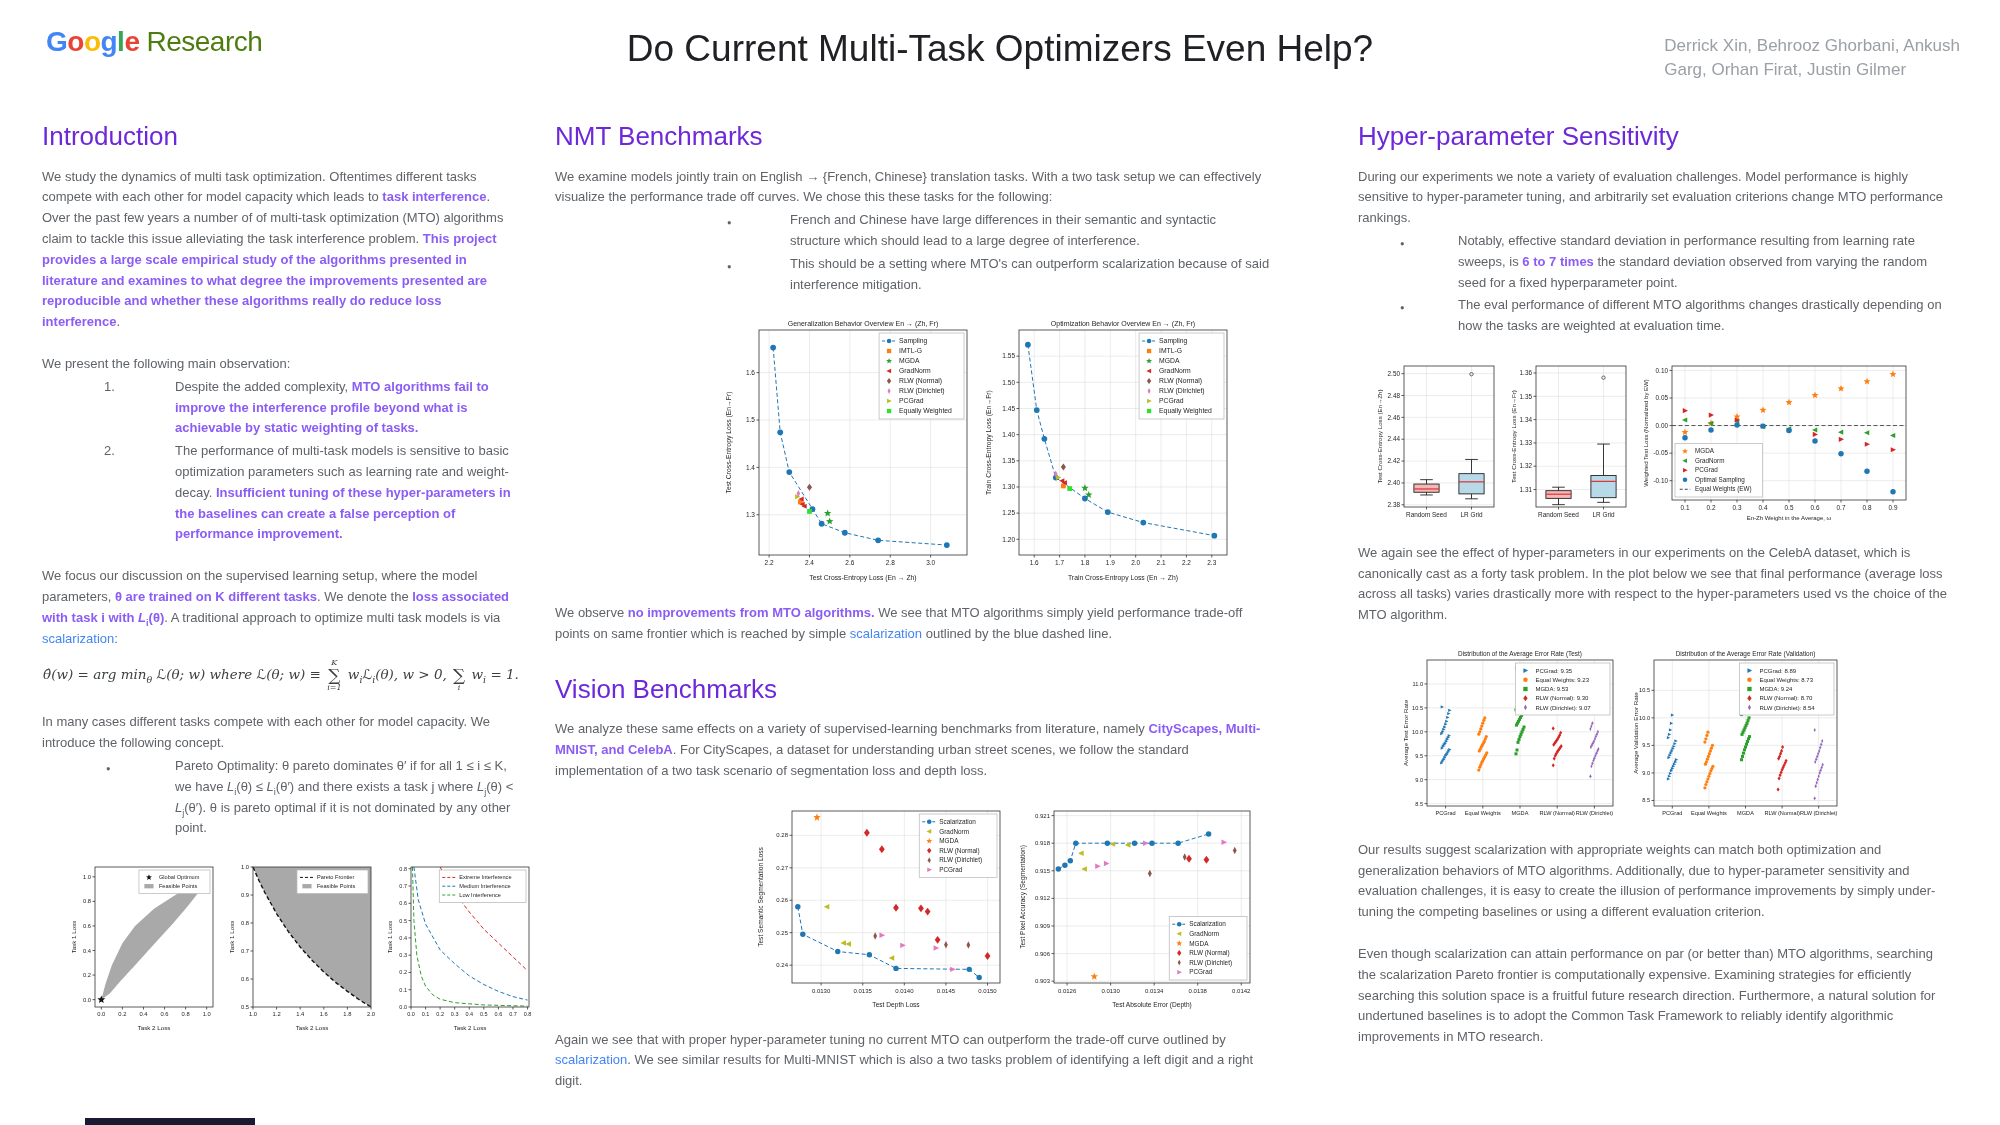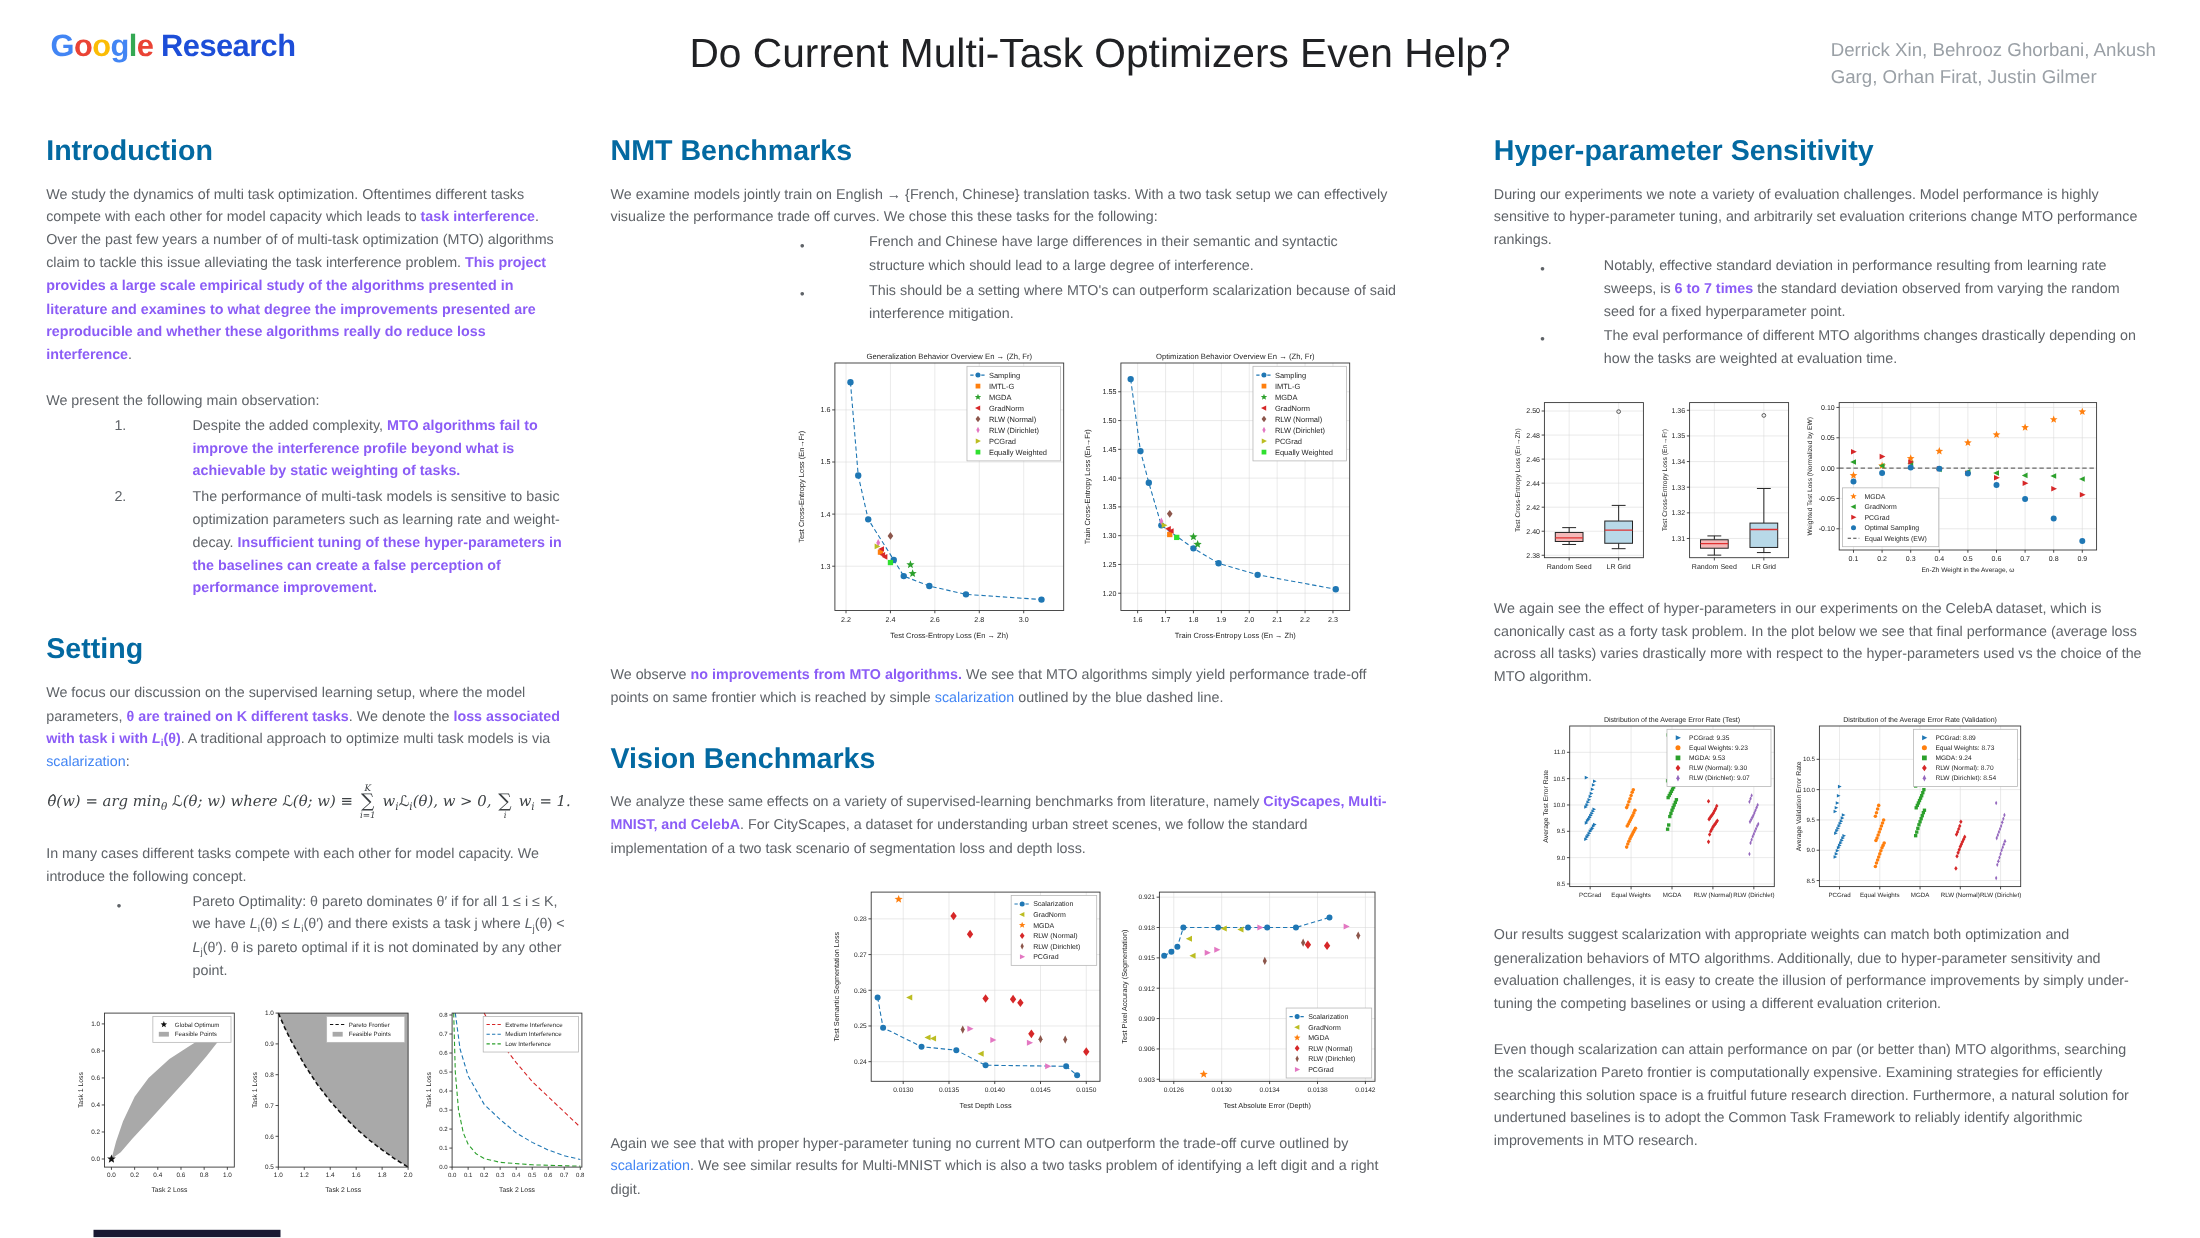--- a/index.html
+++ b/index.html
@@ -1,31 +1,31 @@
 <!DOCTYPE html>
 <html><head>
 <meta charset="utf-8">
 <style>
   html,body{margin:0;padding:0;background:#fff;}
   .poster{position:relative;width:2000px;height:1125px;background:#ffffff;overflow:hidden;
           font-family:"Liberation Sans",sans-serif;color:#5f6368;}
   
   .logo{position:absolute;left:46px;top:26px;font-size:28px;font-weight:600;letter-spacing:-0.5px;}
-  .logo .research{color:#1d4ed8;font-weight:700;margin-left:7px;text-align:right;}
+  .logo .research{color:#4d7c0f;font-weight:400;margin-left:7px;text-align:right;}
   .title{position:absolute;left:300px;right:300px;top:28px;text-align:center;
          font-size:37px;font-weight:500;color:#202124;}
   .authors{position:absolute;right:40px;top:34px;text-align:left;font-size:17px;
            line-height:1.4;color:#9aa0a6;}
   
   .cols{position:absolute;left:42px;top:112px;display:flex;align-items:flex-start;}
   .col{font-size:13px;line-height:1.6;}
   .col-left{width:478px;}
   .col-mid{width:715px;margin-left:35px;}
   .col-right{width:592px;margin-left:88px;}
-  h2{font-size:26px;font-weight:700;color:#0369a1;margin:24px 0 9px;}
+  h2{font-size:26px;font-weight:400;color:#6d28d9;margin:24px 0 9px;}
   .col > h2:first-child{margin-top:4px;}
   p{margin:0 0 21px;}
   .b{color:#8b5cf6;font-weight:700;}
   .lnk{color:#4285f4;}
   .it{font-style:italic;}
   sub{font-size:70%;line-height:0;}
   ul,ol{list-style:none;margin:0 0 21px;padding:0;}
   li{position:relative;margin-bottom:2px;}
   ul li::before{content:"●";position:absolute;font-size:7.5px;top:7px;color:#5f6368;}
   ol{counter-reset:n;}
@@ -73,21 +73,20 @@
 
     <section class="col col-left">
       <h2>Introduction</h2>
       <p><span>We study the dynamics of multi task optimization. Oftentimes different tasks compete with each other for model capacity which leads to </span><span class="b">task interference</span><span>. Over the past few years a number of of multi-task optimization (MTO) algorithms claim to tackle this issue alleviating the task interference problem. </span><span class="b">This project provides a large scale empirical study of the algorithms presented in literature and examines to what degree the improvements presented are reproducible and whether these algorithms really do reduce loss interference</span><span>.</span></p>
       <p style="margin-bottom:2px"><span>We present the following main observation:</span></p>
       <ol>
           <li><span>Despite the added complexity, </span><span class="b">MTO algorithms fail to improve the interference profile beyond what is achievable by static weighting of tasks.</span></li>
           <li><span>The performance of multi-task models is sensitive to basic optimization parameters such as learning rate and weight-decay. </span><span class="b">Insufficient tuning of these hyper-parameters in the baselines can create a false perception of performance improvement.</span></li>
         </ol>
 
-      <h2>Setting</h2>
       <p style="margin-bottom:10px"><span>We focus our discussion on the supervised learning setup, where the model parameters, </span><span class="b">θ are trained on K different tasks</span><span>. We denote the </span><span class="b">loss associated with task i with </span><span class="b it">L</span><sub class="b">i</sub><span class="b">(θ)</span><span>. A traditional approach to optimize multi task models is via </span><span class="lnk">scalarization</span><span>:</span></p>
 
       <div class="equation">
         <span>θ̂(w) = arg min</span><sub>θ</sub><span> ℒ(θ; w)   where   ℒ(θ; w) ≡ </span><span class="sigma">
             <span class="slim">K</span>
             <span class="sg">∑</span>
             <span class="slim">i=1</span>
           </span><span> w</span><sub>i</sub><span>ℒ</span><sub>i</sub><span>(θ),    w &gt; 0,    </span><span class="sigma">
             <span class="slim">&nbsp;</span>
             <span class="sg">∑</span>

